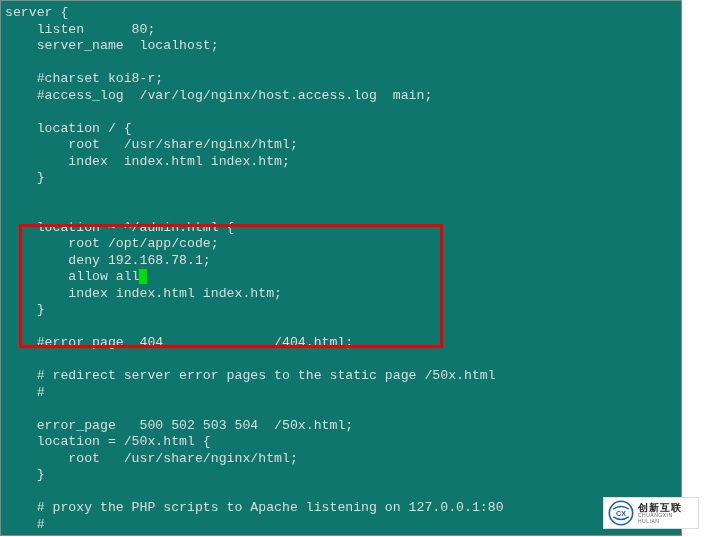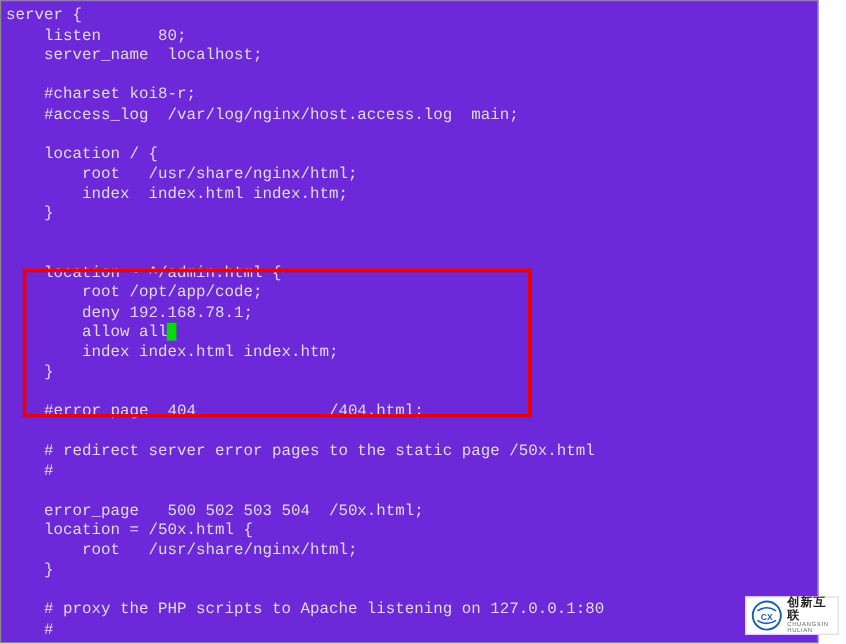--- a/index.html
+++ b/index.html
@@ -10,21 +10,21 @@
 
     body {
       background: #ffffff;
       width: 705px;
       height: 537px;
       position: relative;
       font-family: "Consolas", "Monaco", "Courier New", monospace;
     }
 
     .terminal {
-      background: #6d28d9;
+      background: #0f766e;
       border: 1px solid #888888;
       width: 682px;
       height: 536px;
       margin: 0;
       padding: 4px 0 0 4px;
       position: relative;
       overflow: hidden;
     }
 
     .code-content {
@@ -54,21 +54,21 @@
       width: 8px;
       height: 15px;
       vertical-align: text-bottom;
       margin-left: -1px;
     }
 
     .logo-badge {
       position: absolute;
       right: 6px;
       bottom: 8px;
-      width: 78px;
+      width: 96px;
       height: 32px;
       background: #ffffff;
       border: 1px solid #dcdcdc;
       display: flex;
       align-items: center;
       padding: 2px 4px;
       gap: 4px;
       z-index: 20;
     }
 

